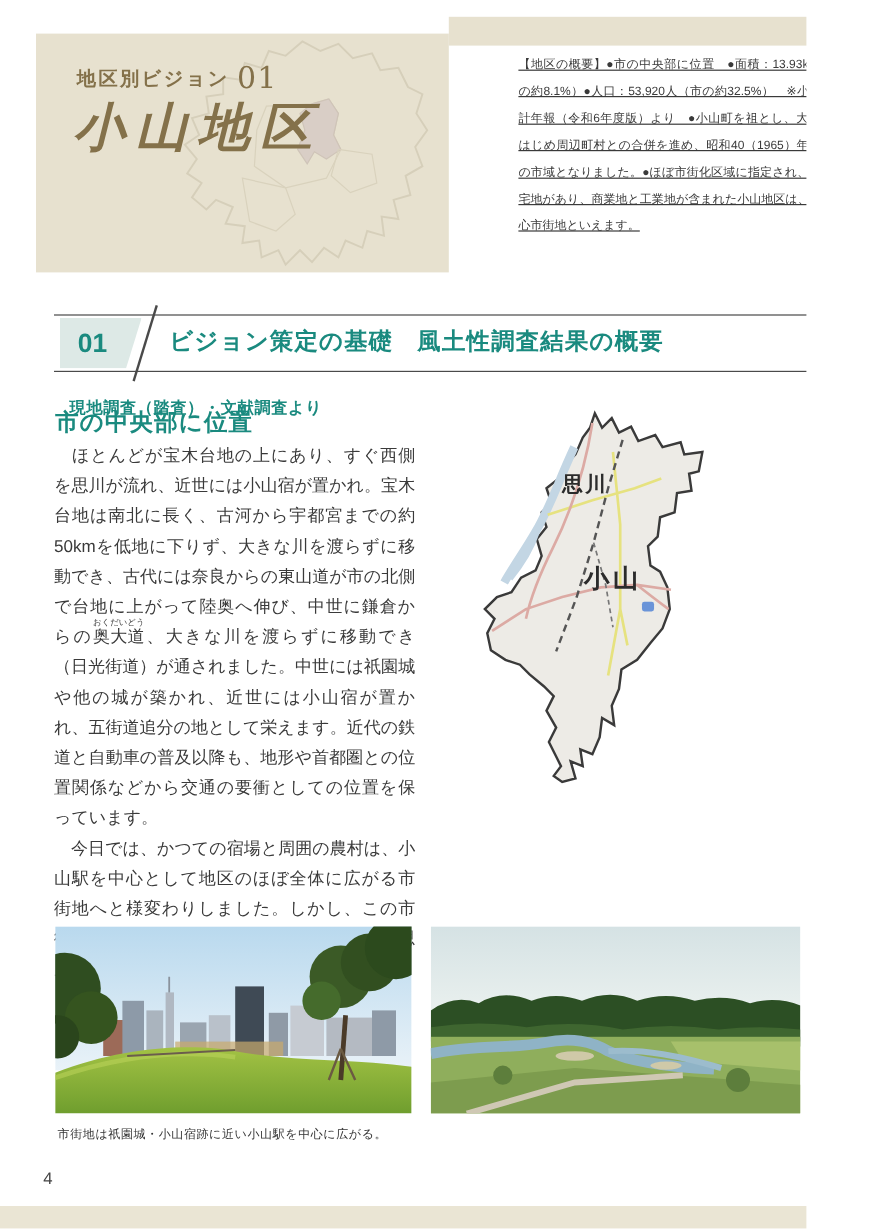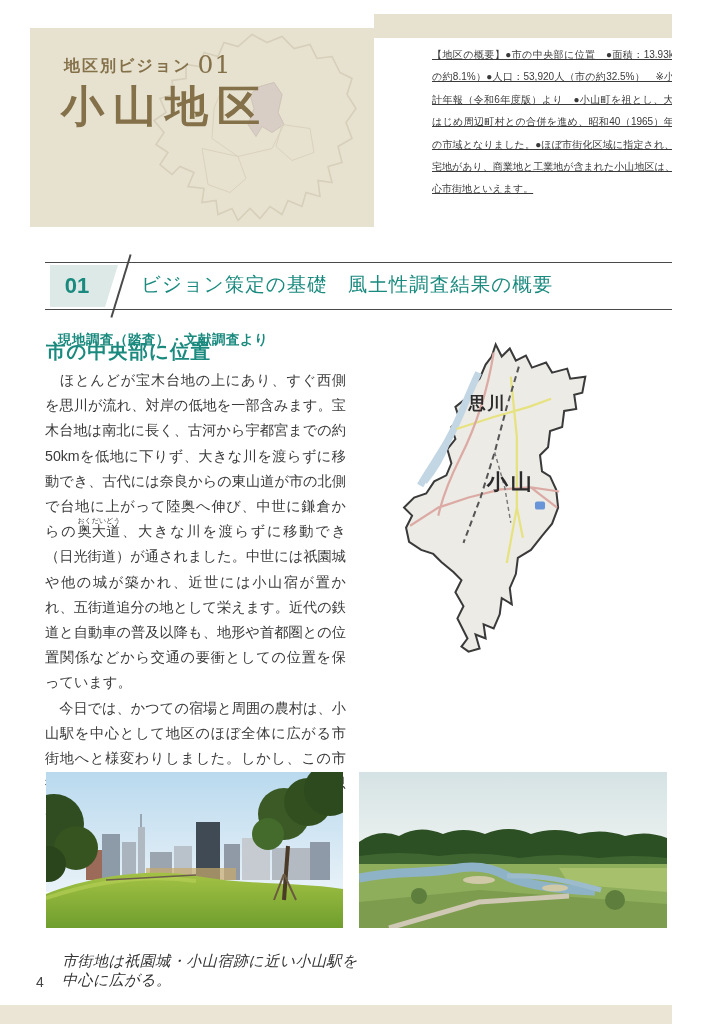--- a/index.html
+++ b/index.html
@@ -5,50 +5,50 @@
   html,body{margin:0;padding:0;background:#ffffff;}
   .page{
     position:relative;width:672px;height:1024px;background:#ffffff;overflow:hidden;
     font-family:"Liberation Sans","DejaVu Sans",sans-serif;color:#3a3a3a;
   }
   
   .banner{position:absolute;left:30px;top:28px;width:344px;height:199px;background:#e7e1cf;overflow:hidden;}
   .banner svg{position:absolute;left:112px;top:0;}
   .banner-kicker{position:absolute;left:34px;top:22px;color:#84714a;font-family:"DejaVu Serif","Liberation Serif",serif;font-weight:700;font-size:16px;letter-spacing:2px;}
   .banner-kicker .num{font-size:25px;font-weight:400;letter-spacing:1px;margin-left:6px;vertical-align:-2px;}
-  .banner-title{position:absolute;left:31px;top:50px;margin:0;color:#84714a;font-family:"DejaVu Serif","Liberation Serif",serif;font-weight:700;font-size:43px;letter-spacing:9px;}
+  .banner-title{position:absolute;left:31px;top:50px;margin:0;color:#84714a;font-family:"DejaVu Serif","Liberation Serif",serif;font-weight:700;font-size:43px;letter-spacing:9px;font-style:italic;}
   
   .ov-top-bar{position:absolute;left:374px;top:14px;width:346px;height:24px;background:#e7e1cf;}
   .ov-right-bar{position:absolute;left:697px;top:14px;width:23px;height:219px;background:#e7e1cf;}
   .overview-text{position:absolute;left:432px;top:44px;width:273px;margin:0;font-size:10px;line-height:22.4px;text-align:justify;color:#3a3a3a;text-decoration:underline;}
   
   .sec-rule{position:absolute;left:45px;width:631px;height:0;border-top:1.4px solid #4a4a4a;}
   .sec-rule-top{top:262px;}
   .sec-rule-bottom{top:309px;}
   .sec-chip{position:absolute;left:50px;top:265px;width:68px;height:42px;background:#dde9e6;
     clip-path:polygon(0 0,100% 0,calc(100% - 13px) 100%,0 100%);
     display:flex;align-items:center;}
   .sec-chip span{display:block;width:54px;text-align:center;color:#1a8a7f;font-weight:700;font-size:22px;}
   .sec-slash{position:absolute;left:120px;top:253px;width:2px;height:66px;background:#4a4a4a;transform:rotate(17deg);}
-  .sec-title{position:absolute;left:141px;top:271px;color:#1a8a7f;font-weight:400;font-size:19.5px;letter-spacing:1px;white-space:nowrap;}
+  .sec-title{position:absolute;left:141px;top:271px;color:#1a8a7f;font-weight:700;font-size:19.5px;letter-spacing:1px;white-space:nowrap;}
   .sec-title .gap{display:inline-block;width:20px;}
   
   .art-kicker{position:absolute;left:46px;top:319px;margin:12px;color:#1a8a7f;font-weight:700;font-size:13.5px;letter-spacing:.5px;}
   .art-heading{position:absolute;left:46px;top:338px;margin:0;color:#1a8a7f;font-weight:700;font-size:19.5px;letter-spacing:1px;}
   .body-col{position:absolute;left:45px;top:368px;width:301px;font-size:14.2px;line-height:25.2px;text-align:justify;color:#3a3a3a;}
   .body-col p{margin:0;}
   ruby rt{font-size:7px;color:#3a3a3a;letter-spacing:0;}
   .p3{position:absolute;left:358px;top:662px;width:334px;margin:0;font-size:14.2px;line-height:25.2px;text-align:justify;color:#3a3a3a;}
   
   .district-map{position:absolute;left:398px;top:336px;}
   .map-label{font-family:"DejaVu Serif","Liberation Serif",serif;font-weight:700;fill:#2b2b2b;}
   
   .photo1{position:absolute;left:46px;top:772px;}
   .photo2{position:absolute;left:359px;top:772px;}
-  .caption{position:absolute;margin:16px;font-size:15px;letter-spacing:.5px;color:#333;font-style:italic;}
+  .caption{position:absolute;margin:2px;font-size:10px;letter-spacing:.5px;color:#333;}
   .caption1{left:46px;top:936px;width:300px;}
   .caption2{left:359px;top:936px;width:310px;}
   
   .page-number{position:absolute;left:36px;top:974px;margin:0;font-size:14px;color:#444;}
   .footer-strip{position:absolute;left:0;top:1005px;width:724px;height:19px;background:#eae5d4;}
 </style>
 </head>
 <body>
 
 <div class="page">
@@ -77,21 +77,21 @@
   <div class="sec-slash"></div>
   <div class="sec-title">
     <span>ビジョン策定の基礎</span><span class="gap"></span><span>風土性調査結果の概要</span>
   </div>
   <div class="sec-rule sec-rule-bottom"></div>
 
   <p class="art-kicker">現地調査（踏査）・文献調査より</p>
   <h2 class="art-heading">市の中央部に位置</h2>
 
   <div class="body-col">
-    <p><span>　ほとんどが宝木台地の上にあり、すぐ西側を思川が流れ、対岸の低地を一部含みます。宝木台地は南北に長く、古河から宇都宮までの約50kmを低地に下りず、大きな川を渡らずに移動でき、古代には奈良からの東山道が市の北側で台地に上がって陸奥へ伸び、中世に鎌倉からの</span><ruby><span>奥大道</span><rt>おくだいどう</rt></ruby><span>、大きな川を渡らずに移動でき（日光街道）が通されました。中世には祇園城や他の城が築かれ、近世には小山宿が置かれ、五街道追分の地として栄えます。近代の鉄道と自動車の普及以降も、地形や首都圏との位置関係などから交通の要衝としての位置を保っています。</span></p>
+    <p><span>　ほとんどが宝木台地の上にあり、すぐ西側を思川が流れ、近世には小山宿が置かれ。宝木台地は南北に長く、古河から宇都宮までの約50kmを低地に下りず、大きな川を渡らずに移動でき、古代には奈良からの東山道が市の北側で台地に上がって陸奥へ伸び、中世に鎌倉からの</span><ruby><span>奥大道</span><rt>おくだいどう</rt></ruby><span>、大きな川を渡らずに移動でき（日光街道）が通されました。中世には祇園城や他の城が築かれ、近世には小山宿が置かれ、五街道追分の地として栄えます。近代の鉄道と自動車の普及以降も、地形や首都圏との位置関係などから交通の要衝としての位置を保っています。</span></p>
     <p>　今日では、かつての宿場と周囲の農村は、小山駅を中心として地区のほぼ全体に広がる市街地へと様変わりしました。しかし、この市街地は台地西側に沿う緑と水の軸、斜面林と思川に接し、</p>
   </div>
 
   <svg class="district-map" width="282" height="318" viewBox="0 0 280 315">
     <path d="M97 8 L103 20 L111 12 L117 24 L127 19 L133 31 L147 26 L153 36 L168 32 L171 42 L186 40 L183 56 L175 58 L177 72 L165 74 L163 90 L151 94 L149 110 L141 118 L143 134 L151 139 L157 152 L159 170 L153 186 L143 198 L132 212 L119 220 L117 236 L111 250 L113 266 L103 260 L101 276 L95 290 L85 286 L87 300 L77 296 L81 310 L70 313 L63 308 L69 300 L65 292 L59 280 L65 268 L57 254 L63 242 L55 234 L43 224 L35 216 L23 212 L11 204 L8 190 L14 178 L6 170 L16 160 L28 156 L36 144 L48 138 L53 126 L49 112 L57 102 L53 90 L61 82 L57 70 L67 62 L73 50 L81 42 L87 28 L93 20 Z" fill="#edebe6" stroke="#3a3a3a" stroke-width="2"></path>
     <path d="M80 36 C66 66 60 86 48 106 C40 120 30 134 22 148 M48 106 C44 118 36 132 26 144" fill="none" stroke="#c3d6e4" stroke-width="7"></path>
     <path d="M58 92 L95 80 L130 70 L152 62 M112 40 L118 100 L118 170 L108 225 M118 170 L124 200" fill="none" stroke="#e6e27f" stroke-width="2.2"></path>
     <path d="M95 16 C88 60 76 92 62 120 C52 140 44 160 40 178 M12 188 L40 170 L70 160 L102 152 L132 150 L160 154 M132 150 C142 158 150 164 158 170" fill="none" stroke="#dcaaa4" stroke-width="2.2"></path>
     <path d="M120 30 L108 70 L96 115 L82 160 L65 205" fill="none" stroke="#555555" stroke-width="2" stroke-dasharray="6 4"></path>
     <path d="M96 115 L106 150 L112 185" fill="none" stroke="#777777" stroke-width="1.4" stroke-dasharray="4 3"></path>

